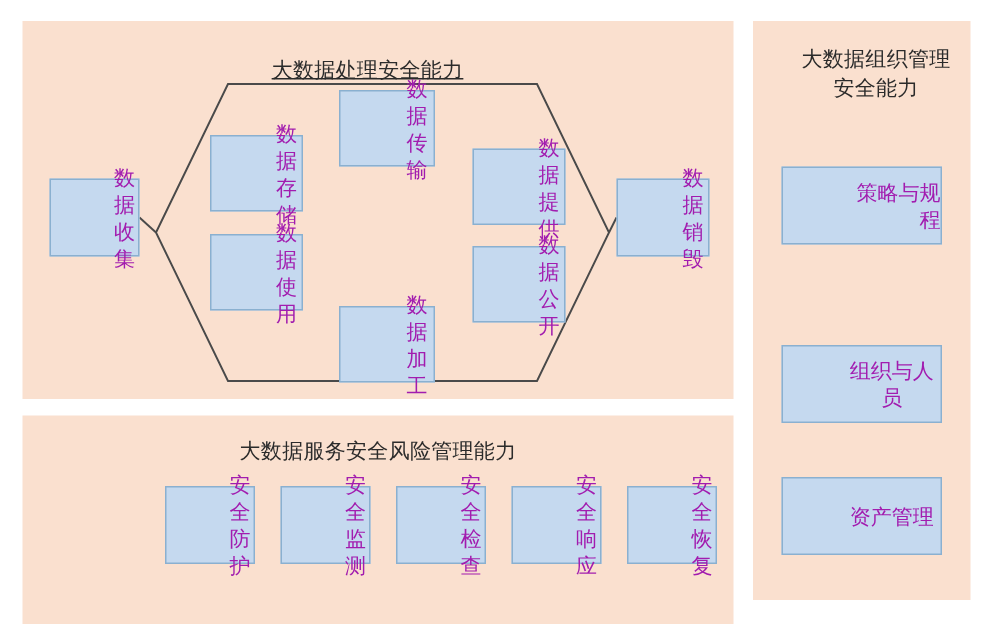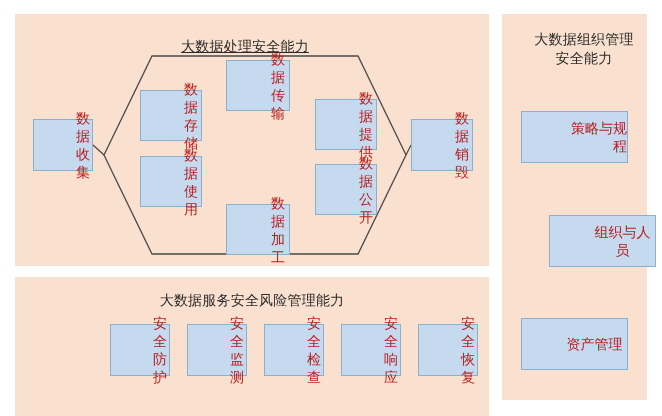--- a/index.html
+++ b/index.html
@@ -47,21 +47,21 @@
   
   .node {
     position: absolute;
     background: #c5d9ef;
     border: 1px solid #8ab0d0;
     box-sizing: border-box;
     display: flex;
     align-items: center;
     justify-content: center;
     text-align: center;
-    color: #b91c1c;
+    color: #a21caf;
     font-size: 14px;
     line-height: 18px;
     white-space: pre-line;
     padding-left: 40px;
   }
 
   
   #hex-svg {
     position: absolute;
     left: 0; top: 0;
@@ -85,21 +85,21 @@
   #node-risk-id   { left: 18px; }
   #node-protect   { left: 95px; }
   #node-monitor   { left: 172px; }
   #node-inspect   { left: 249px; }
   #node-respond   { left: 326px; }
   #node-recover   { left: 403px; }
 
   
   .org-node { left: 19px; width: 107px; height: 52px; font-size: 14px; }
   #node-policy   { top: 97px; text-align: right; }
-  #node-people   { top: 201px; margin-left: 28px; }
+  #node-people   { top: 216px; }
   #node-asset    { top: 304px; }
 </style>
 </head>
 <body>
 
 <div id="canvas">
 
   <div class="panel" id="panel-processing">
 
     <div class="panel-title" id="title-processing">大数据处理安全能力</div>

